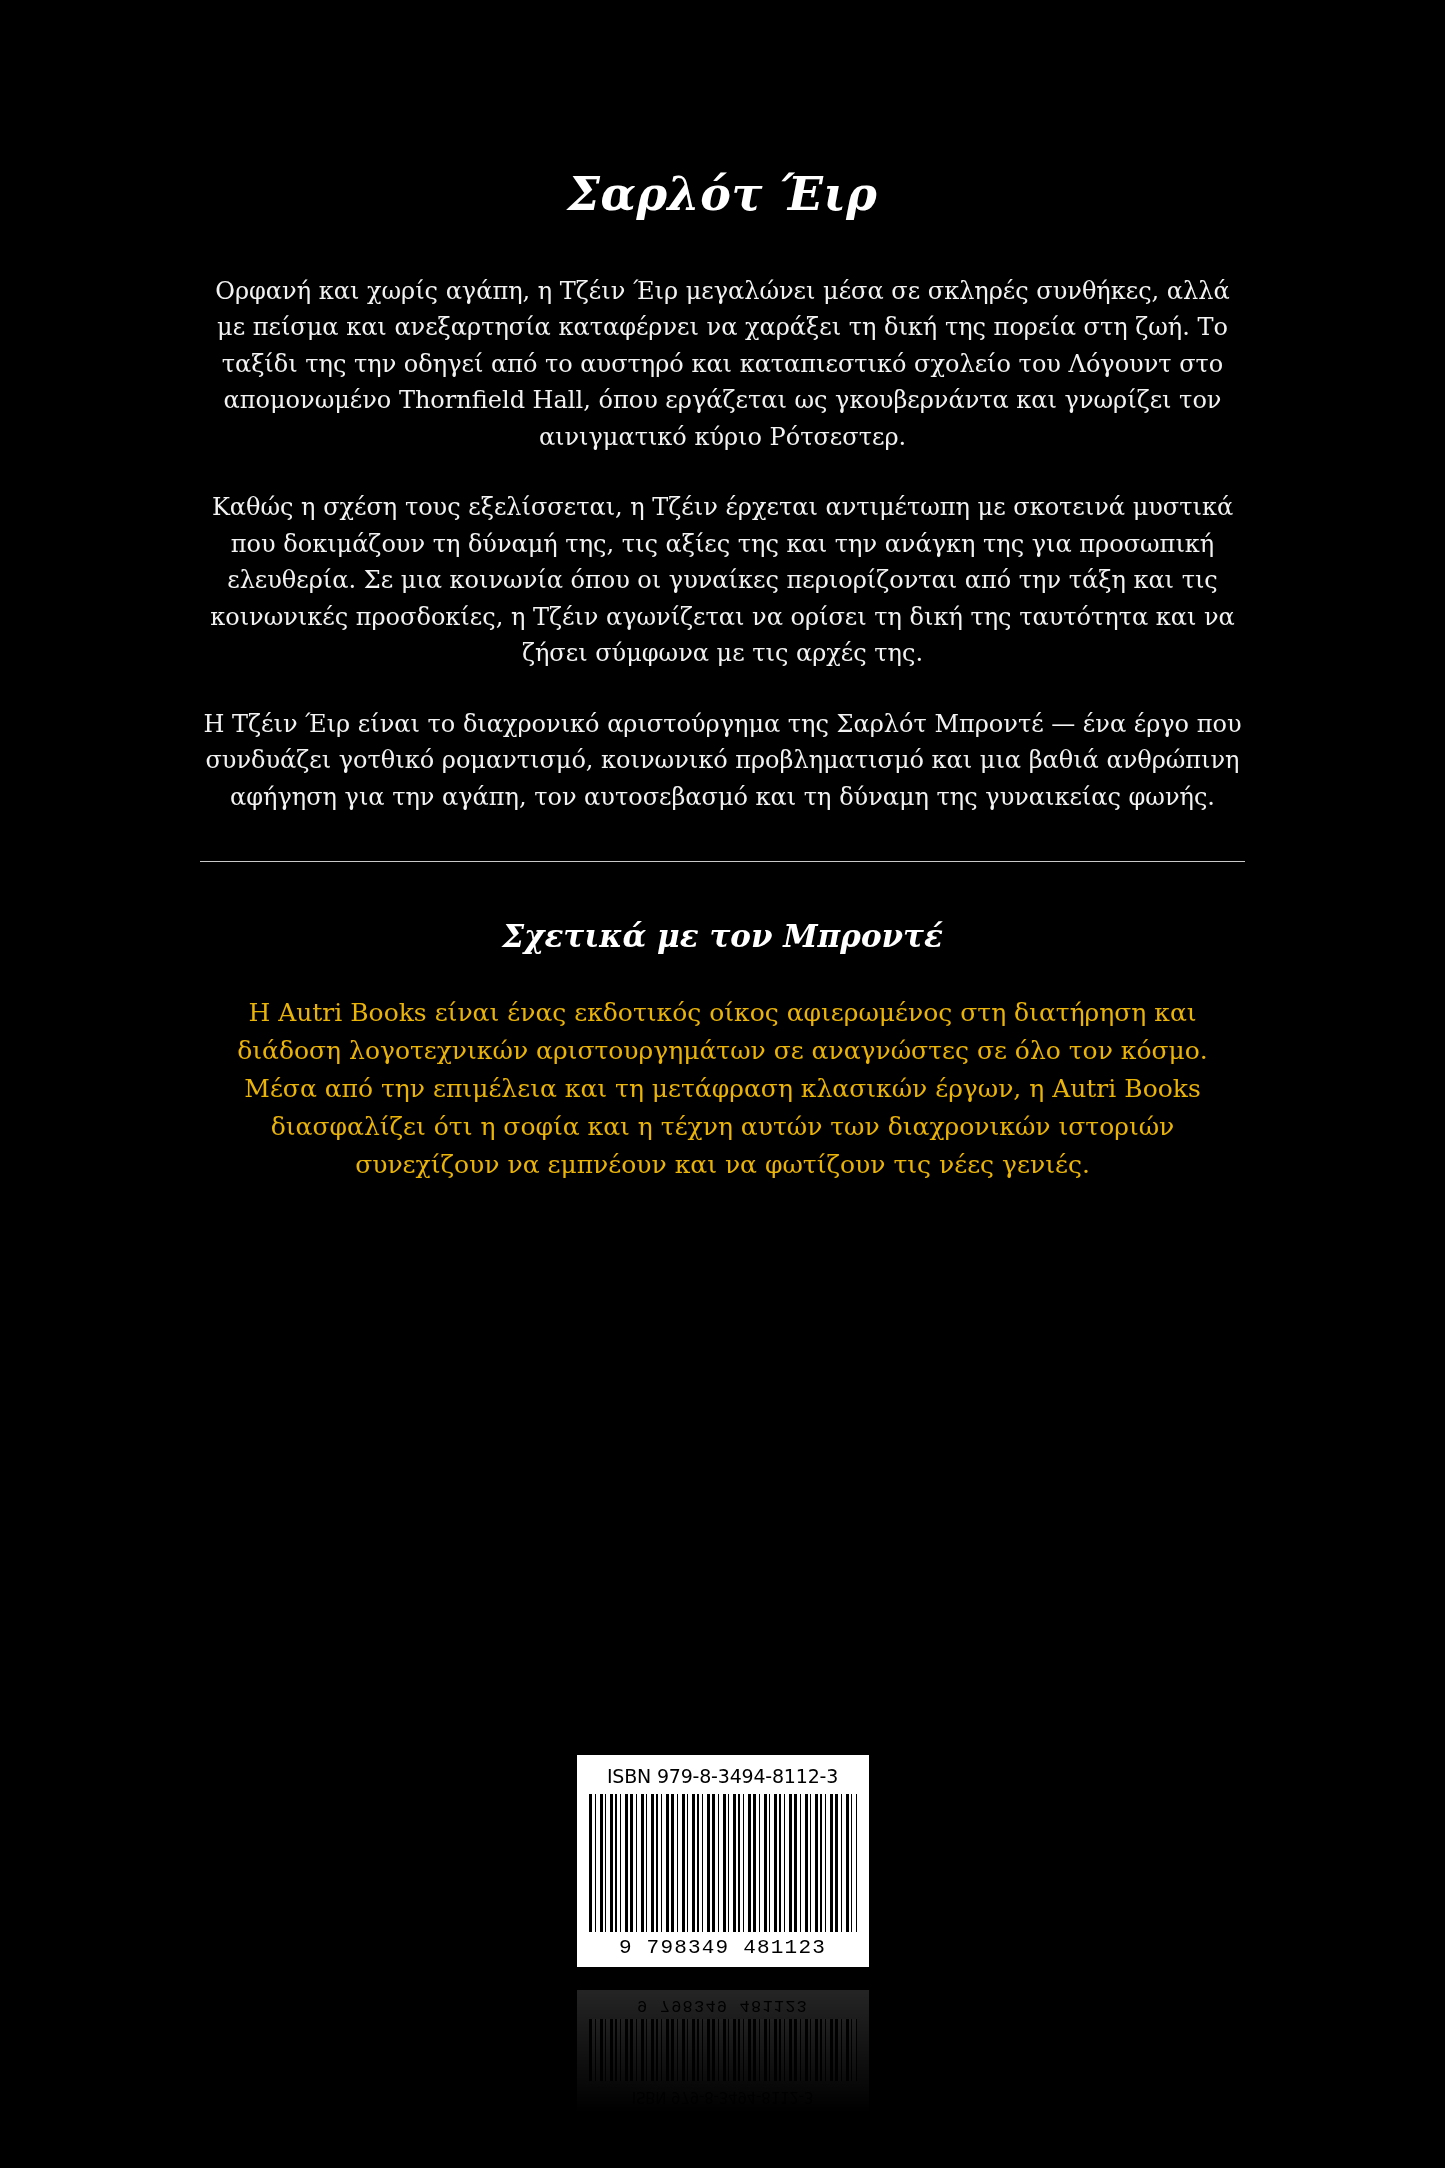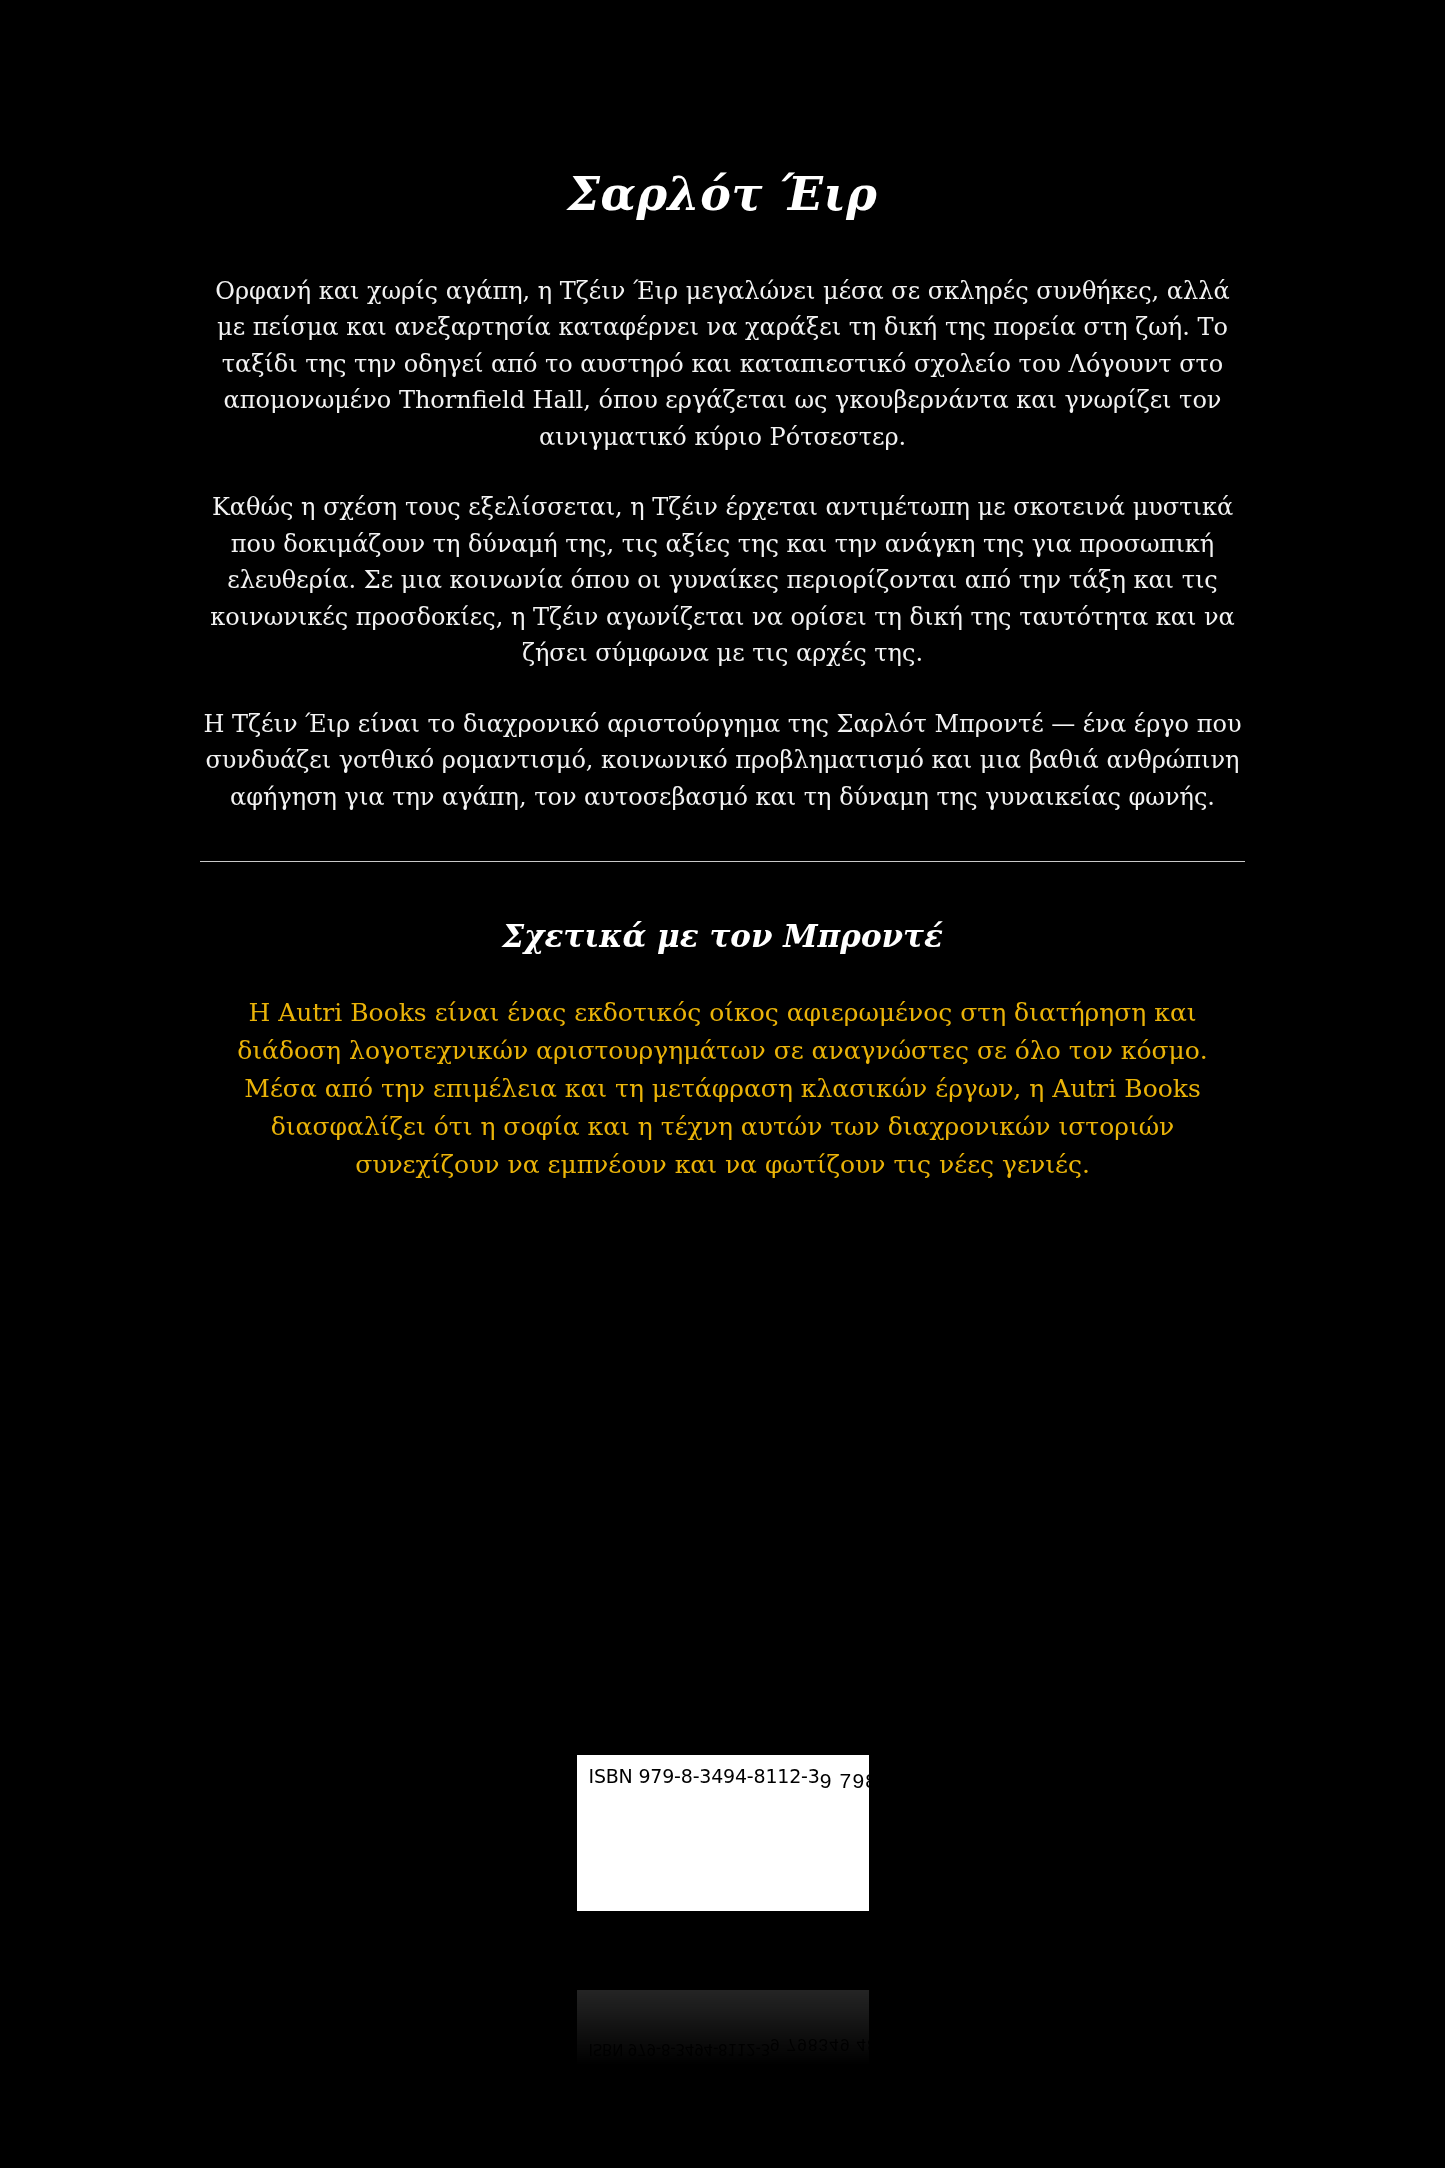--- a/index.html
+++ b/index.html
@@ -103,21 +103,21 @@
     top: 1755px;
     width: 292px;
   }
 
   .barcode-card {
     background: #ffffff;
     width: 292px;
     box-sizing: border-box;
     padding: 10px 12px 8px 12px;
     display: flex;
-    flex-direction: row;
+    flex-direction: column;
     align-items: stretch;
   }
 
   .isbn-text {
     font-family: "DejaVu Sans", "Liberation Sans", sans-serif;
     font-size: 19px;
     color: #000000;
     text-align: center;
     letter-spacing: -0.2px;
     margin-bottom: 7px;
@@ -133,21 +133,21 @@
         #000 6px, #000 7px, #fff 7px, #fff 11px,
         #000 11px, #000 14px, #fff 14px, #fff 16px,
         #000 16px, #000 17px, #fff 17px, #fff 21px,
         #000 21px, #000 24px, #fff 24px, #fff 26px,
         #000 26px, #000 28px, #fff 28px, #fff 31px,
         #000 31px, #000 32px, #fff 32px, #fff 36px,
         #000 36px, #000 39px, #fff 39px, #fff 41px);
   }
 
   .digits {
-    font-family: Liberation Sans, sans-serif;
+    font-family: Liberation Mono, monospace;
     font-size: 21px;
     color: #000000;
     text-align: center;
     letter-spacing: 1.2px;
     margin-top: 4px;
     white-space: nowrap;
   }
 
   .barcode-reflection {
     position: absolute;

